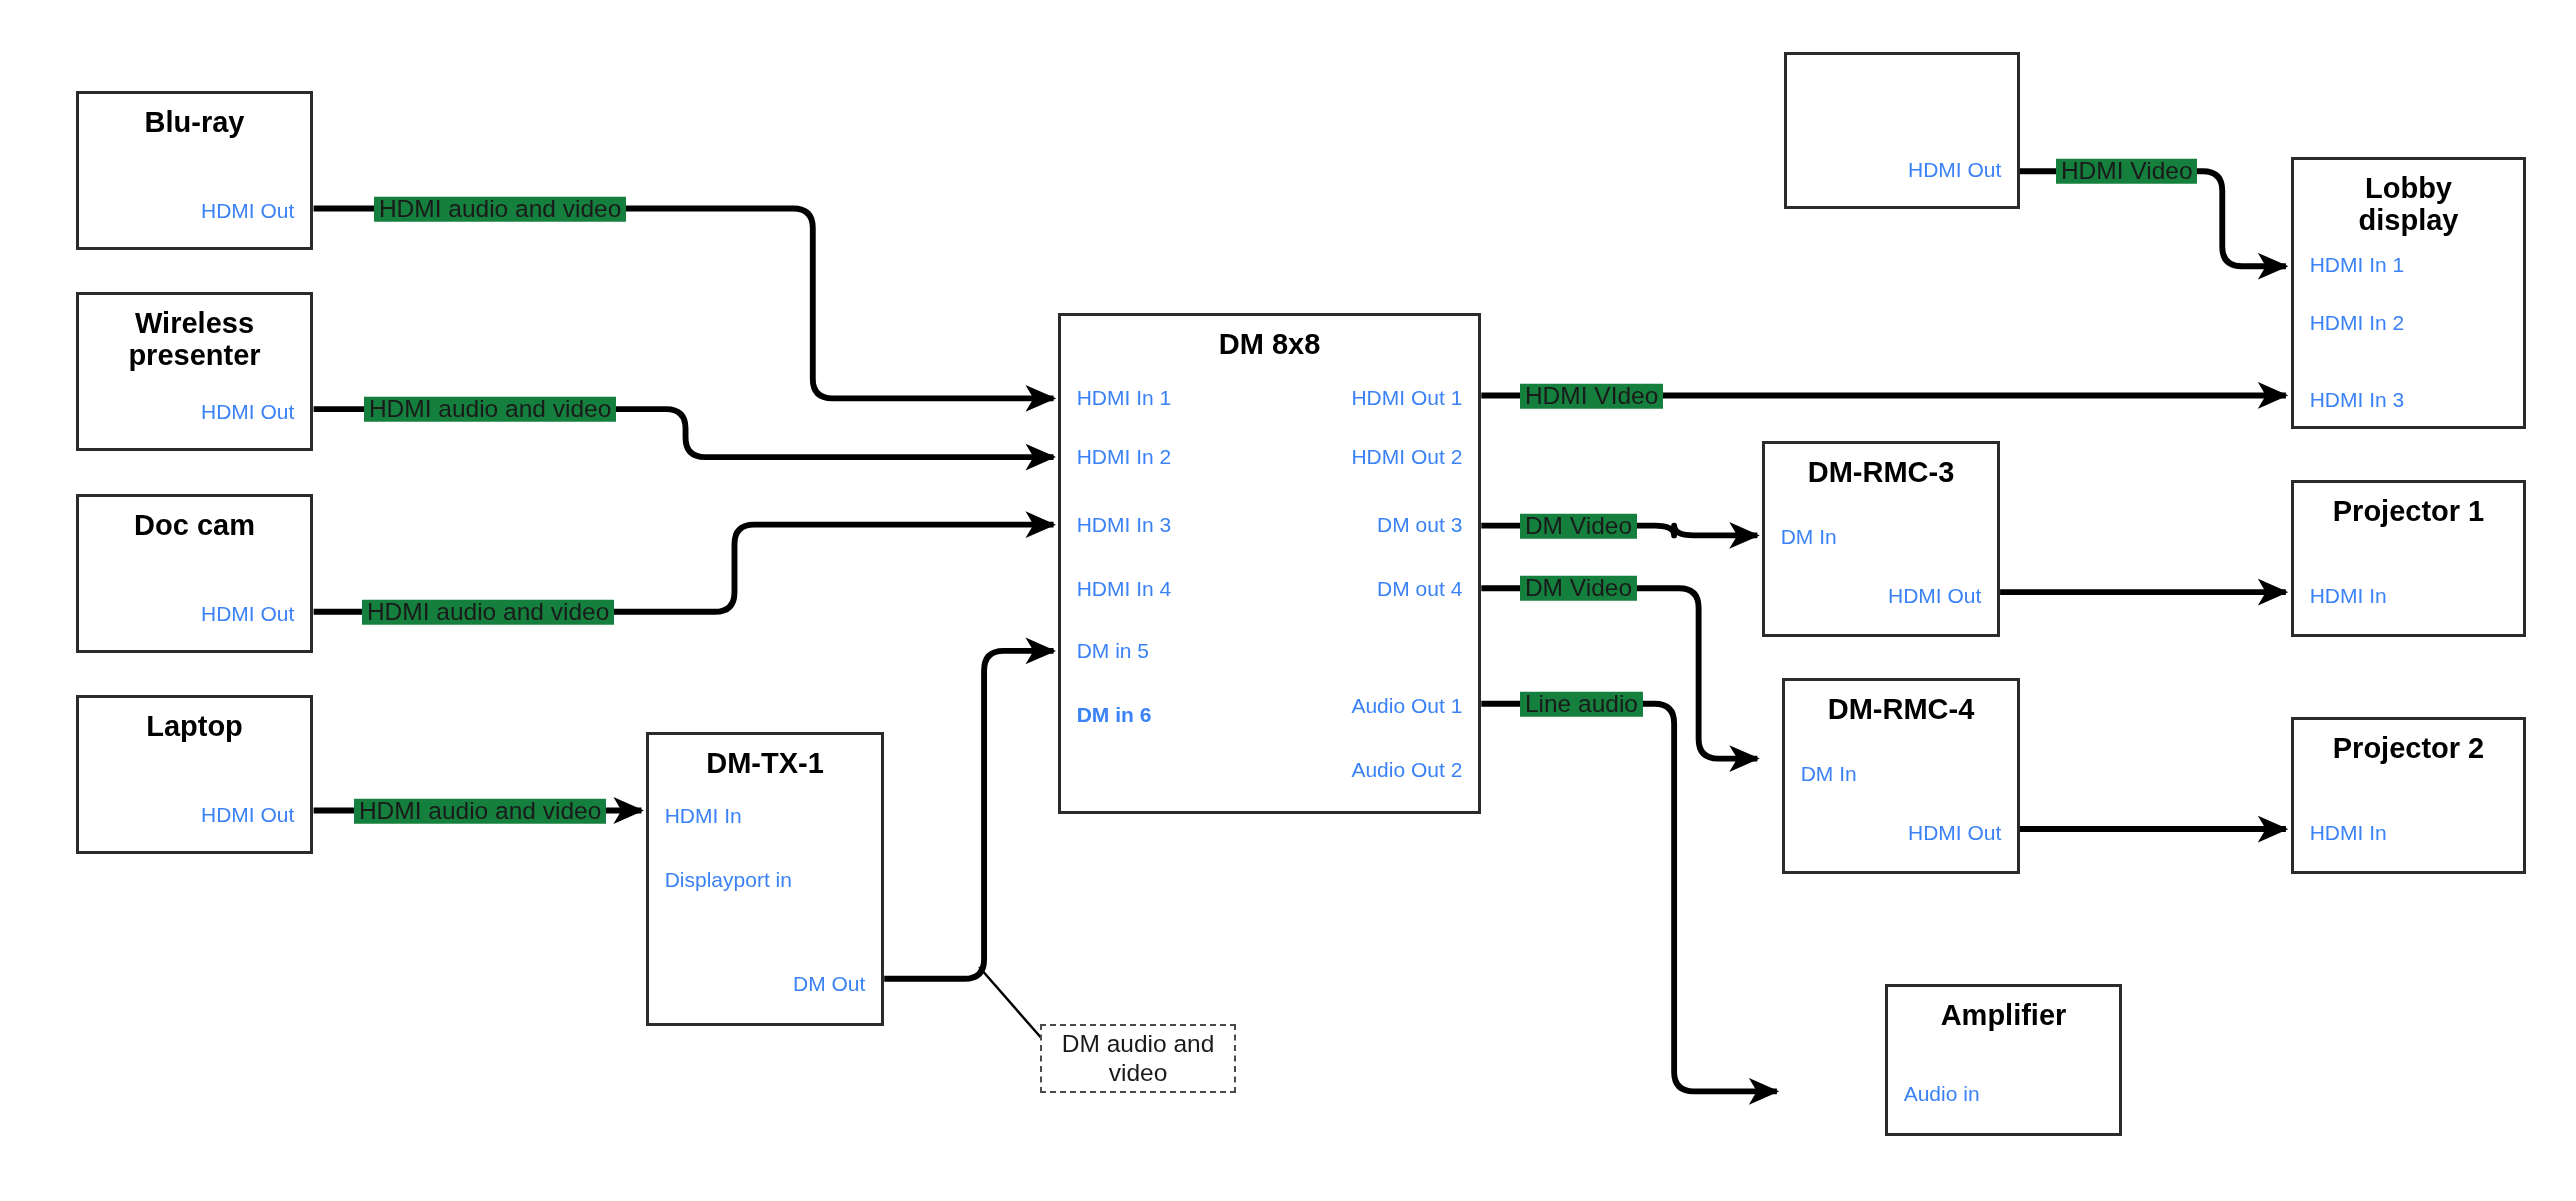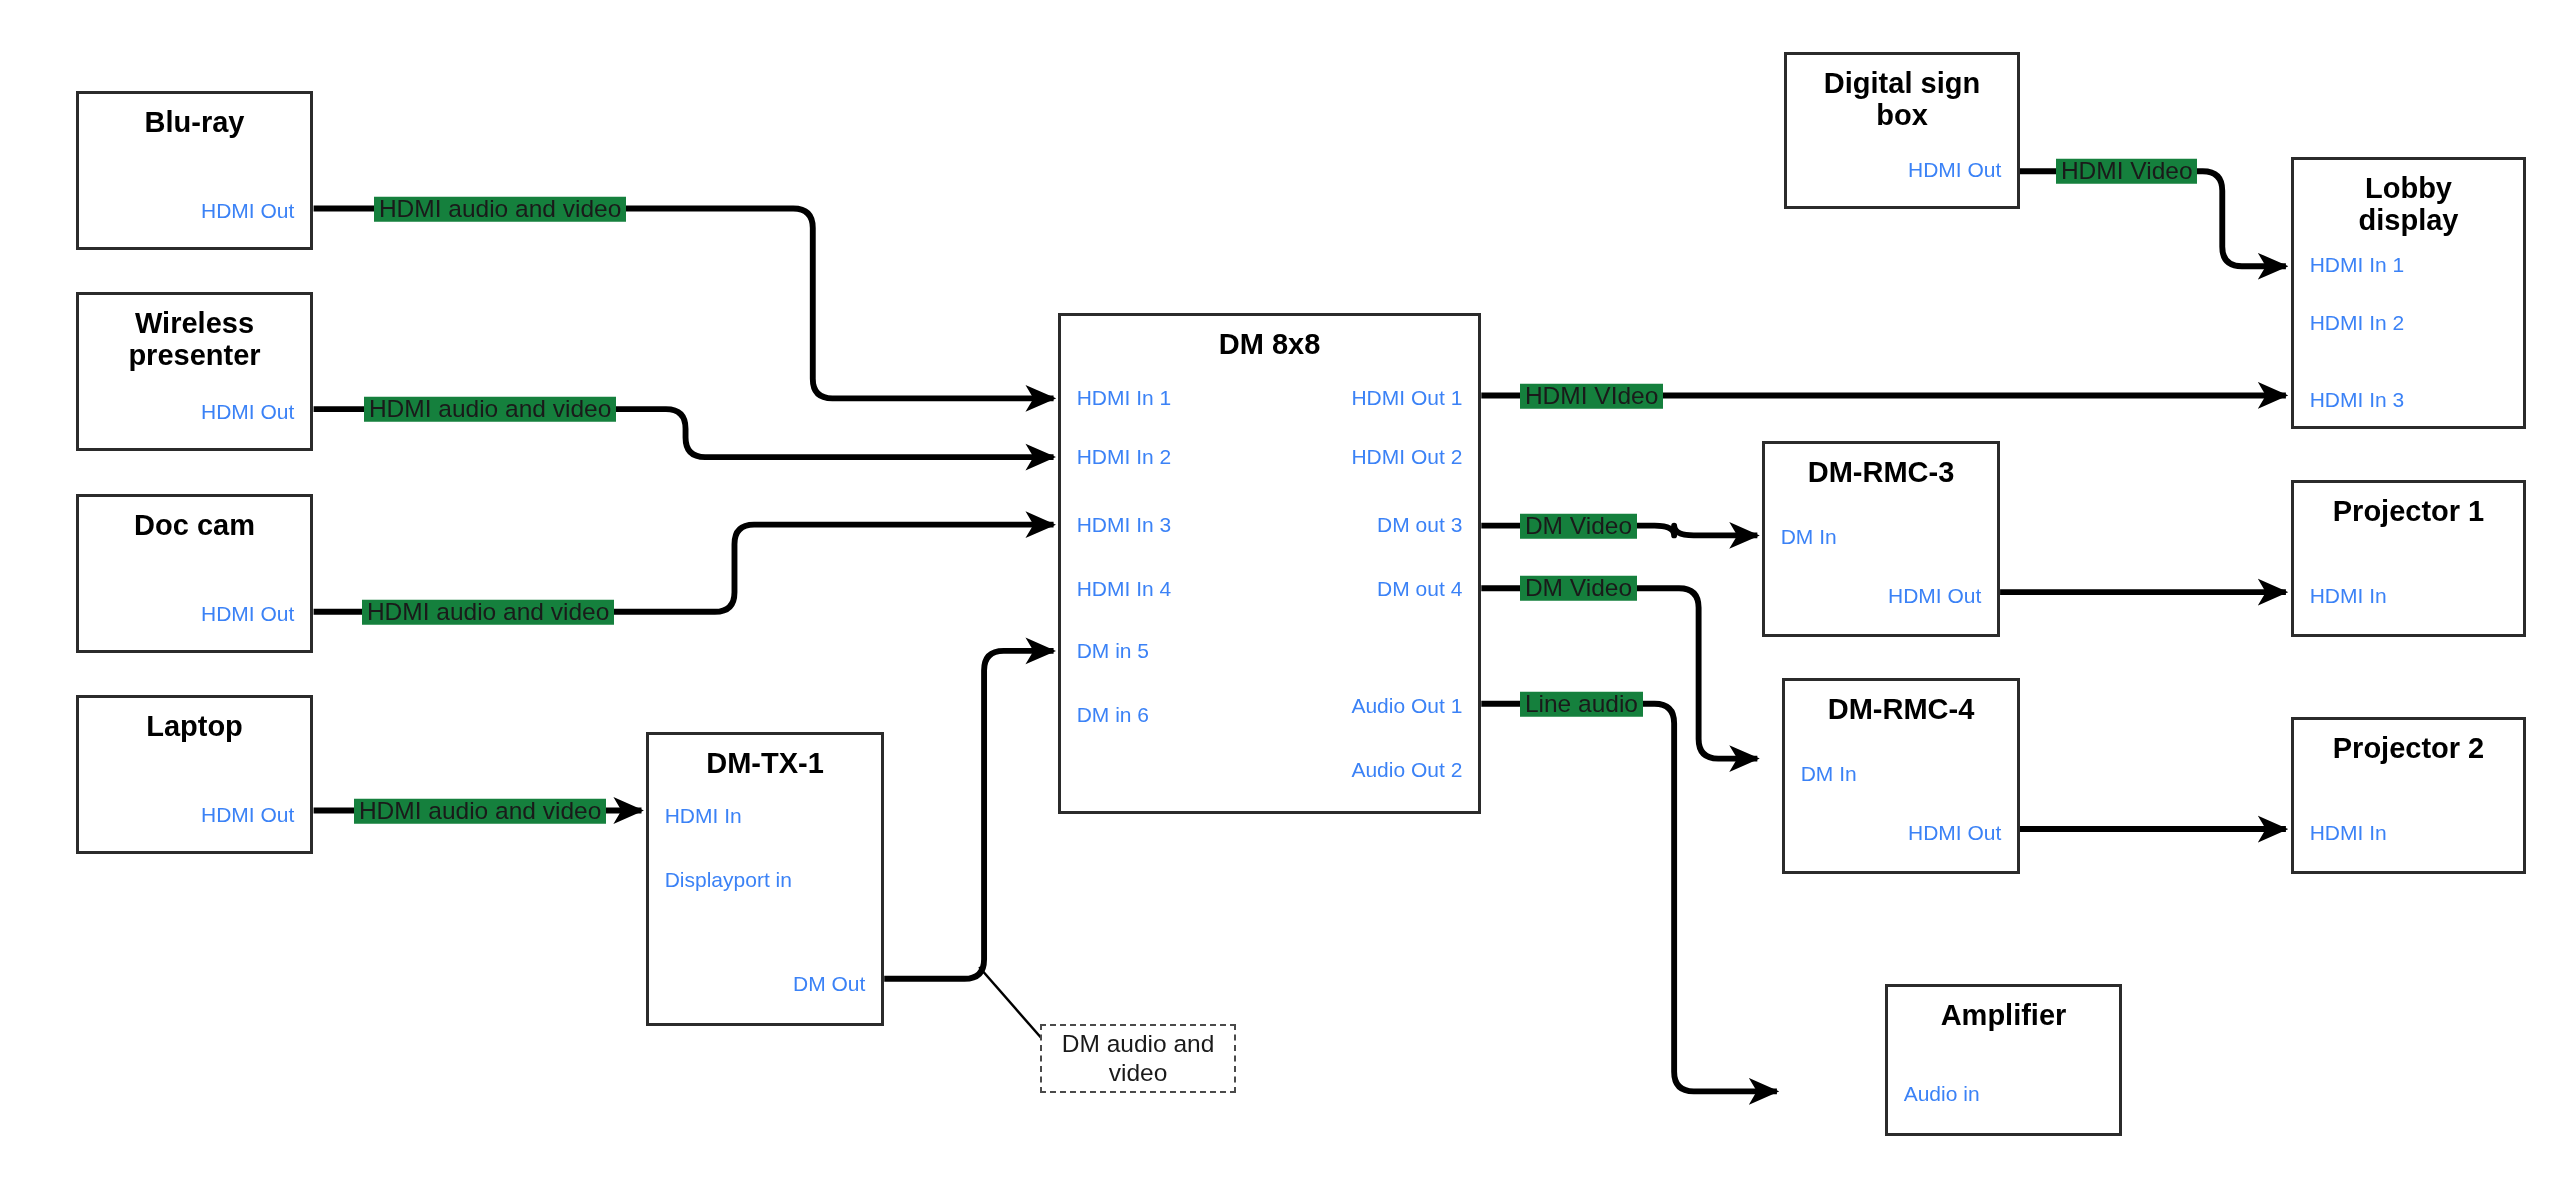--- a/index.html
+++ b/index.html
@@ -181,33 +181,31 @@
     <div class="port right" style="top:238px;">DM Out</div>
   </div>
 
   <div class="node" style="left:1058px; top:313px; width:423px; height:501px;">
     <div class="node-title">DM 8x8</div>
     <div class="port left" style="top:71px;">HDMI In 1</div>
     <div class="port left" style="top:130px;">HDMI In 2</div>
     <div class="port left" style="top:198px;">HDMI In 3</div>
     <div class="port left" style="top:262px;">HDMI In 4</div>
     <div class="port left" style="top:324px;">DM in 5</div>
-    <div class="port left" style="top:388px;">DM in 6</div>
+    <div class="port left" style="top:388px;font-weight:bold;">DM in 6</div>
 
     <div class="port right" style="top:71px;">HDMI Out 1</div>
     <div class="port right" style="top:130px;">HDMI Out 2</div>
     <div class="port right" style="top:198px;">DM out 3</div>
     <div class="port right" style="top:262px;">DM out 4</div>
     <div class="port right" style="top:379px;">Audio Out 1</div>
     <div class="port right" style="top:443px;">Audio Out 2</div>
   </div>
 
   <div class="node" style="left:1784px; top:52px; width:236px; height:157px;">
-    <div class="node-title">Digital sign
-box</div>
     <div class="port right" style="top:104px;">HDMI Out</div>
   </div>
 
   <div class="node" style="left:2291px; top:157px; width:235px; height:272px;">
     <div class="node-title">Lobby
 display</div>
     <div class="port left" style="top:94px;">HDMI In 1</div>
     <div class="port left" style="top:152px;">HDMI In 2</div>
     <div class="port left" style="top:229px;">HDMI In 3</div>
   </div>

